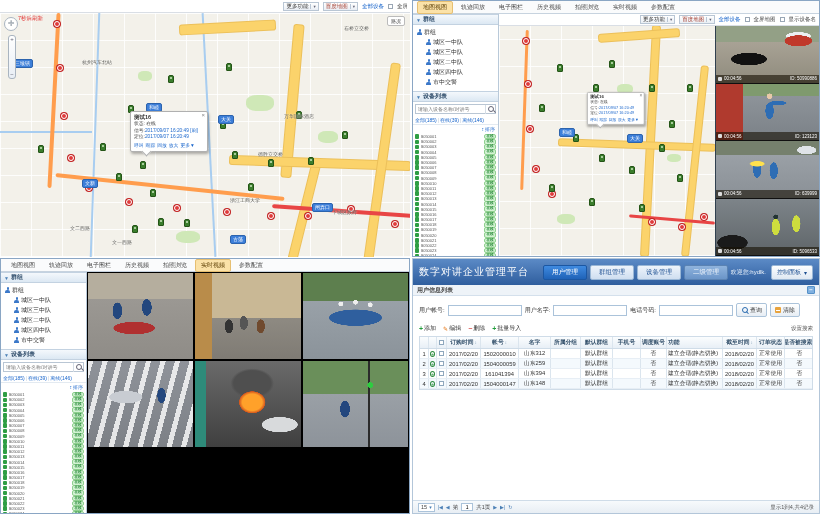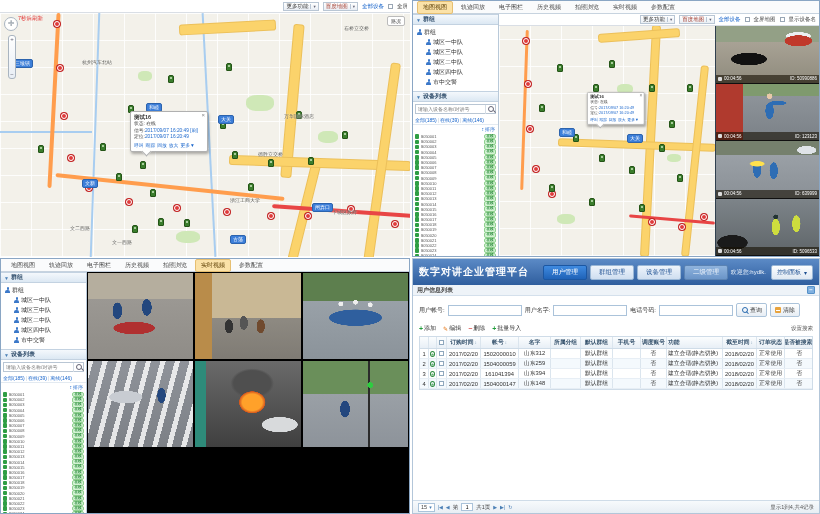--- a/index.html
+++ b/index.html
@@ -147,21 +147,21 @@
     linear-gradient(90deg, #2e8b7a 0 10%, transparent 10%),
     linear-gradient(#6a6a6a, #3f3f3f); }
   .s6 { background:
     radial-gradient(circle 3px at 64% 28%, #2ecc40 90%, transparent),
     linear-gradient(90deg, transparent 0 62%, #2b2b2b 62% 64%, transparent 64%),
     radial-gradient(ellipse 7px 12px at 40% 56%, #23477e 68%, transparent 70%),
     linear-gradient(#6a8f5a 0 38%, #9aa0a6 38%, #8d939a); }
 
   
   .brhead { height:26px; background:linear-gradient(#5b8ac6,#2f5e9e); display:flex; align-items:center; padding:0 6px; }
-  .brtitle { color:#fff; font-size:10px; font-weight:bold; letter-spacing:1px; white-space:nowrap; }
+  .brtitle { color:#fff; font-size:10px; font-weight:normal; letter-spacing:1px; white-space:nowrap; }
   .brnav { display:flex; gap:3px; margin-left:14px; }
   .bnav { font-size:6.5px; padding:2px 8px; border-radius:2px; background:linear-gradient(#eef4fb,#cfdef0); border:1px solid #9ab7d6; color:#1d4f91; white-space:nowrap; }
   .brnav .bnav:nth-of-type(1) { background:linear-gradient(#3f8ae0,#1f63b8); border-color:#1b57a3; color:#fff; }
   .brnav .bnav:nth-of-type(4) { background:linear-gradient(#8fb3dd,#6b95c8); border-color:#5b83b3; color:#eef4fb; }
   .brright { margin-left:auto; display:flex; align-items:center; gap:5px; }
   .welcome { color:#e8f0fa; font-size:6px; white-space:nowrap; }
   .cpanel { background:linear-gradient(#fdfefe,#dfe8f2); border:1px solid #9ab7d6; border-radius:2px; font-size:6px; color:#1d4f91; padding:2px 5px; display:flex; gap:3px; align-items:center; white-space:nowrap; }
   .secbar { height:11px; background:#eef3f8; border-bottom:1px solid #d4e0ec; display:flex; align-items:center; padding:0 4px; font-size:6px; font-weight:bold; color:#444; }
   .secbar .min { margin-left:auto; width:8px; height:8px; background:#7fb0e0; border:1px solid #5590c8; border-radius:1px; color:#fff; font-size:6px; line-height:6px; text-align:center; }
   .formrow { display:flex; align-items:center; gap:3px; padding:7px 6px 5px; font-size:6px; color:#333; }

